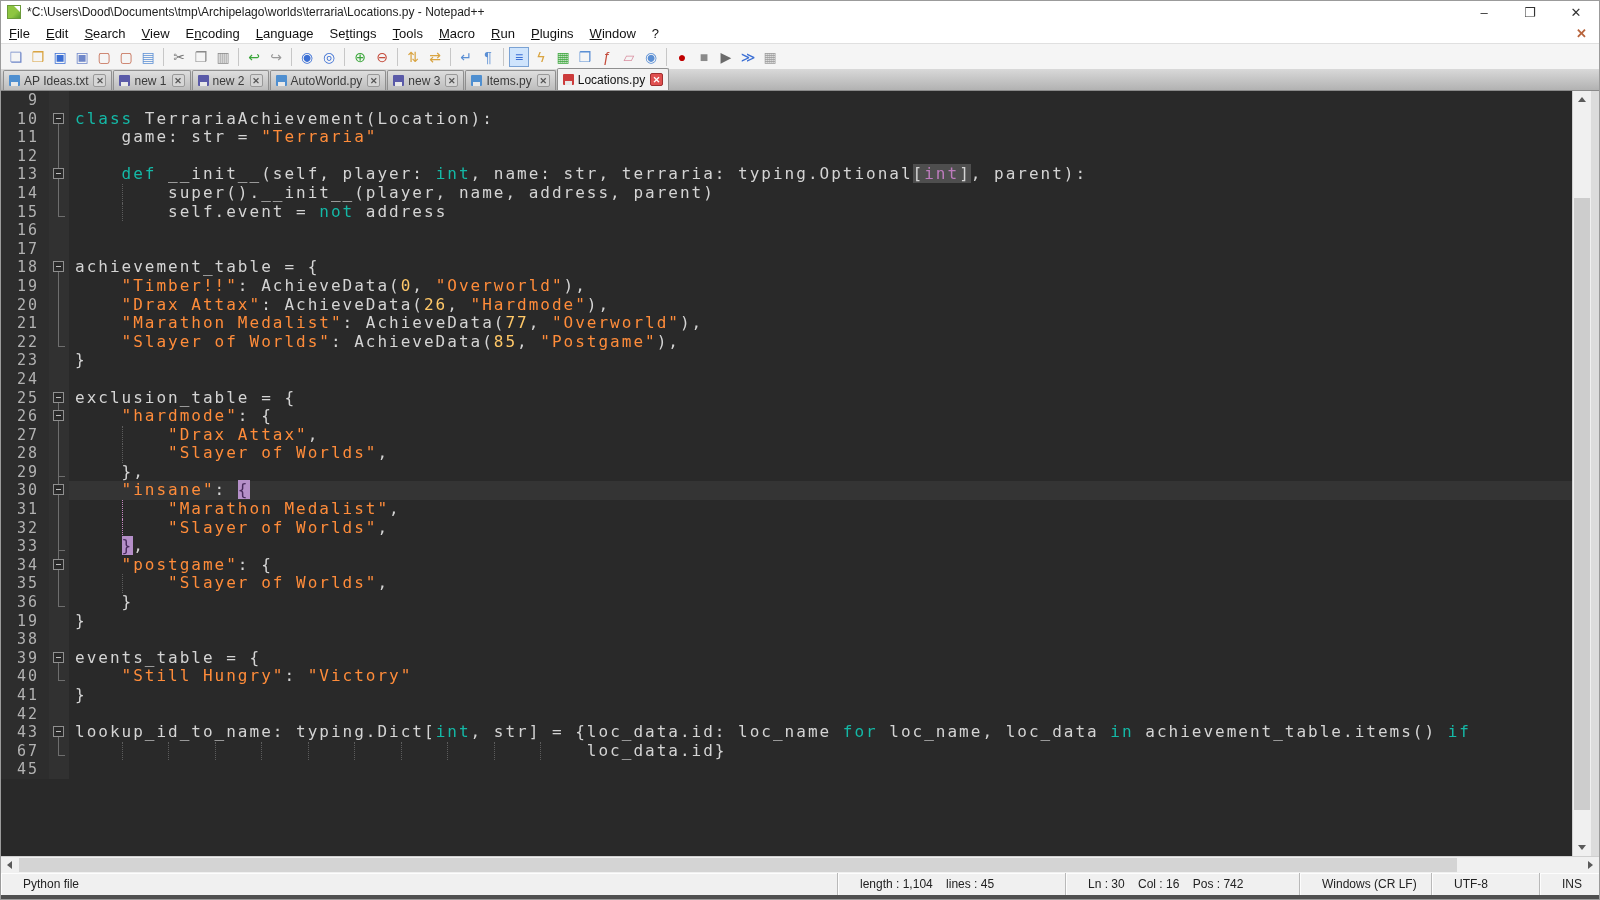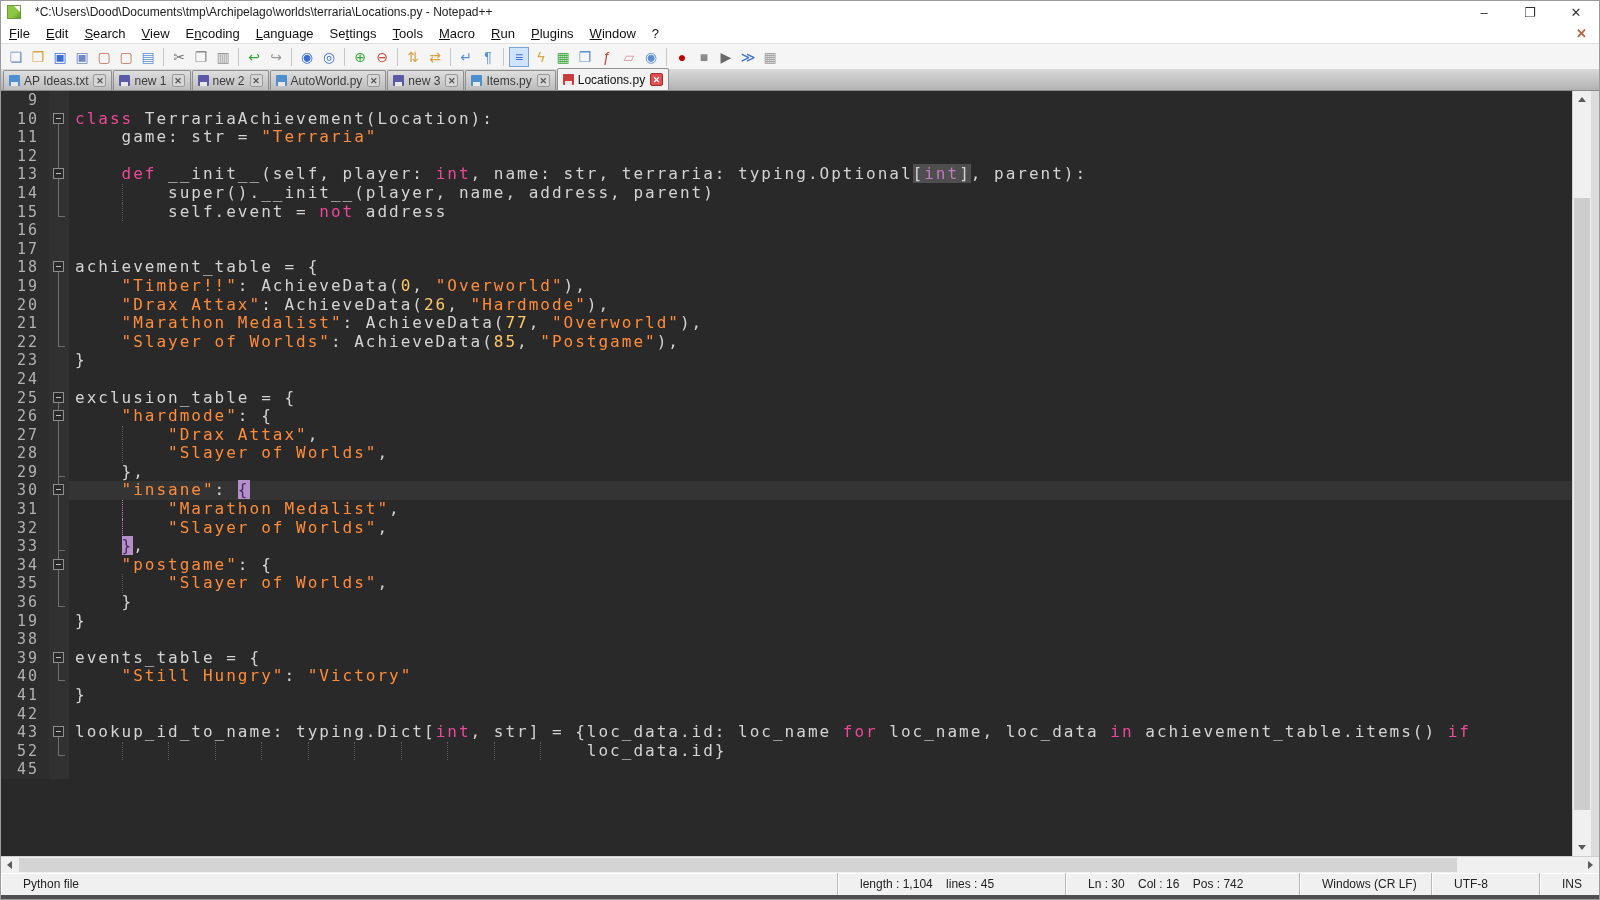--- a/index.html
+++ b/index.html
@@ -3,21 +3,21 @@
 <meta charset="utf-8">
 <style>
   * { margin:0; padding:0; box-sizing:border-box; }
   html,body { width:1600px; height:900px; overflow:hidden; }
   body { font-family:"Liberation Sans", sans-serif; background:#e9e9e9; border:1px solid #9b9b9b; display:flex; flex-direction:column; }
 
   
   .titlebar { height:22px; background:#ffffff; display:flex; align-items:center; padding-left:6px; flex:none; }
   .app-icon { width:14px; height:14px; background:linear-gradient(135deg,#8ec641 60%,#5a9e2f); border:1px solid #6b9a3a; margin-right:6px; position:relative; }
   .app-icon::after { content:''; position:absolute; right:0; top:0; border:3px solid #fff; border-left-color:transparent; border-bottom-color:transparent; }
-  .title-text { font-size:12px; color:#222; white-space:pre;margin-left:8px; }
+  .title-text { font-size:12px; color:#222; white-space:pre; }
   .winbtns { margin-left:auto; display:flex; height:100%; }
   .winbtn { width:46px; height:100%; display:flex; align-items:center; justify-content:center; font-size:13px; color:#333; cursor:default; }
 
   
   .menubar { height:20px; background:#ffffff; display:flex; align-items:center; flex:none; font-size:13px; color:#111; }
   .menu-item { padding:2px 8px; white-space:pre; }
   .menu-item u { text-decoration:underline; }
   .menu-close-x { margin-left:auto; margin-right:8px; color:#b8643c; font-weight:bold; font-size:13px; padding:0 4px; }
 
   
@@ -44,21 +44,21 @@
   .fold.v::before, .fold.tee::before, .fold.boxv::before { content:''; position:absolute; left:9px; top:0; bottom:0; width:1px; background:#6e6e6e; }
   .fold.end::before { content:''; position:absolute; left:9px; top:0; height:13px; width:1px; background:#6e6e6e; }
   .fold.end::after, .fold.tee::after { content:''; position:absolute; left:9px; top:13px; width:7px; height:1px; background:#6e6e6e; }
   .fold.box::before { content:''; position:absolute; left:9px; top:14px; bottom:0; width:1px; background:#6e6e6e; }
   .fb { position:absolute; left:4px; top:3px; width:11px; height:11px; border:1px solid #8f8f8f; background:#292929; }
   .fb::after { content:''; position:absolute; left:2px; top:4px; width:5px; height:1px; background:#bdbdbd; }
   .code { flex:1; white-space:pre; padding-left:6px; position:relative; color:#d4d4d4; }
   .eline.cur .code { background:#343434; }
   .guide { position:absolute; top:0; bottom:0; width:0; border-left:1px dotted #5c5c5c; }
   .guide.p { border-left-color:#c586c0; }
-  .tok-k { color:#ec4899; }
+  .tok-k { color:#14b8a6; }
   .tok-s { color:#ff8c3a; }
   .tok-n { color:#ffc868; }
   .tok-b { background:#b58fc9; color:#47295c; }
   .tok-h { background:#4e4e4e; }
   .tok-hk { background:#4e4e4e; color:#bd7bbd; }
 
   
   .vscroll { width:19px; flex:none; background:#f0f0f0; border-left:1px solid #d0d0d0; position:relative; }
   .vthumb { position:absolute; left:1px; right:1px; top:14%; height:80%; background:#cdcdcd; }
   .varrow { position:absolute; left:0; width:100%; height:17px; display:flex; align-items:center; justify-content:center; }
@@ -351,21 +351,21 @@
         <div class="code"></div>
       </div>
       <div class="eline">
         <div class="lnum">43</div>
         <div class="fold box">
           <span class="fb"></span>
         </div>
         <div class="code"><span>lookup_id_to_name: typing.Dict[</span><span class="tok-k">int</span><span>, str] = {loc_data.id: loc_name </span><span class="tok-k">for</span><span> loc_name, loc_data </span><span class="tok-k">in</span><span> achievement_table.items() </span><span class="tok-k">if</span></div>
       </div>
       <div class="eline">
-        <div class="lnum">52</div>
+        <div class="lnum">67</div>
         <div class="fold end"></div>
         <div class="code"><span class="guide" style="left: 52.52px;"></span><span class="guide" style="left: 99.04px;"></span><span class="guide" style="left: 145.56px;"></span><span class="guide" style="left: 192.08px;"></span><span class="guide" style="left: 238.6px;"></span><span class="guide" style="left: 285.12px;"></span><span class="guide" style="left: 331.64px;"></span><span class="guide" style="left: 378.16px;"></span><span class="guide" style="left: 424.68px;"></span><span class="guide" style="left: 471.2px;"></span><span>                                            loc_data.id}</span></div>
       </div>
       <div class="eline">
         <div class="lnum">45</div>
         <div class="fold"></div>
         <div class="code"></div>
       </div>
     </div>
   <div class="vscroll">

